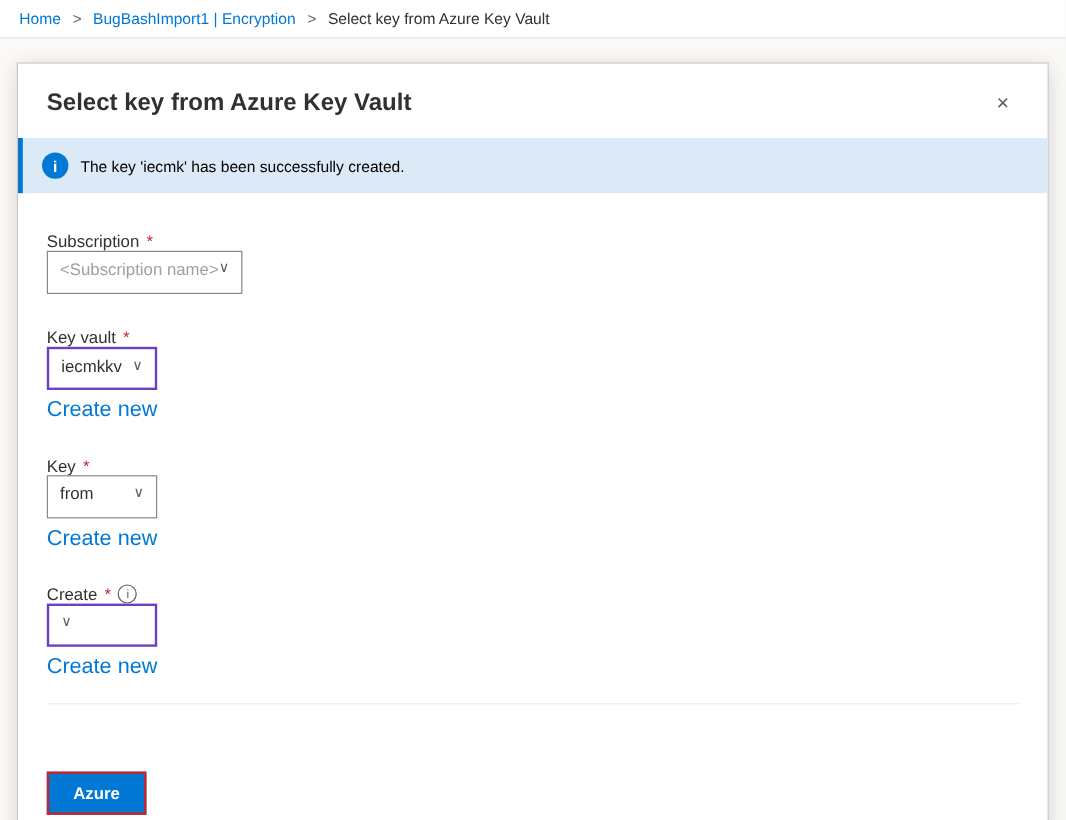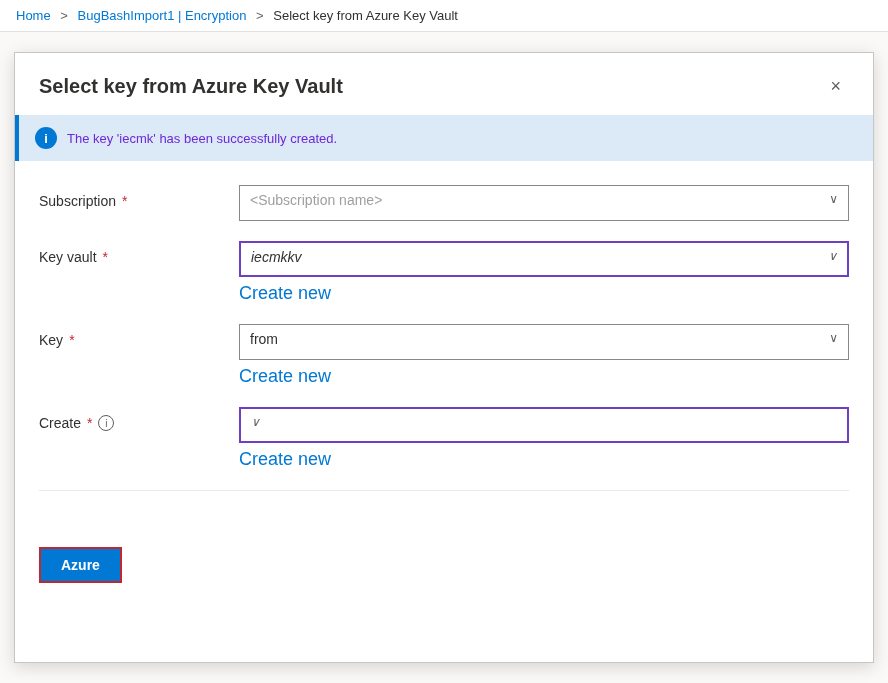--- a/index.html
+++ b/index.html
@@ -97,32 +97,33 @@
       display: flex;
       align-items: center;
       justify-content: center;
       color: #fff;
       font-weight: 700;
       font-size: 13px;
       flex-shrink: 0;
     }
 
     .info-text {
-      color: #6d28d9;
+      color: #000000;
       font-size: 13px;
     }
 
     .modal-body {
       padding: 8px 24px 24px 24px;
     }
 
     .form-row {
       display: flex;
       align-items: flex-start;
       margin-bottom: 20px;
+      flex-direction: column;
     }
 
     .form-label {
       width: 200px;
       padding-top: 8px;
       font-size: 14px;
       color: #323130;
       flex-shrink: 0;
       display: flex;
       align-items: center;
@@ -163,21 +164,20 @@
       cursor: pointer;
       background: #fff;
       min-height: 36px;
       font-size: 14px;
       color: #323130;
     }
 
     .dropdown.active {
       border-color: #6e3fbe;
       border-width: 2px;
-      font-style: italic;
     }
 
     .dropdown-arrow {
       font-size: 12px;
       color: #605e5c;
     }
 
     .dropdown-value {
       color: #323130;
     }

